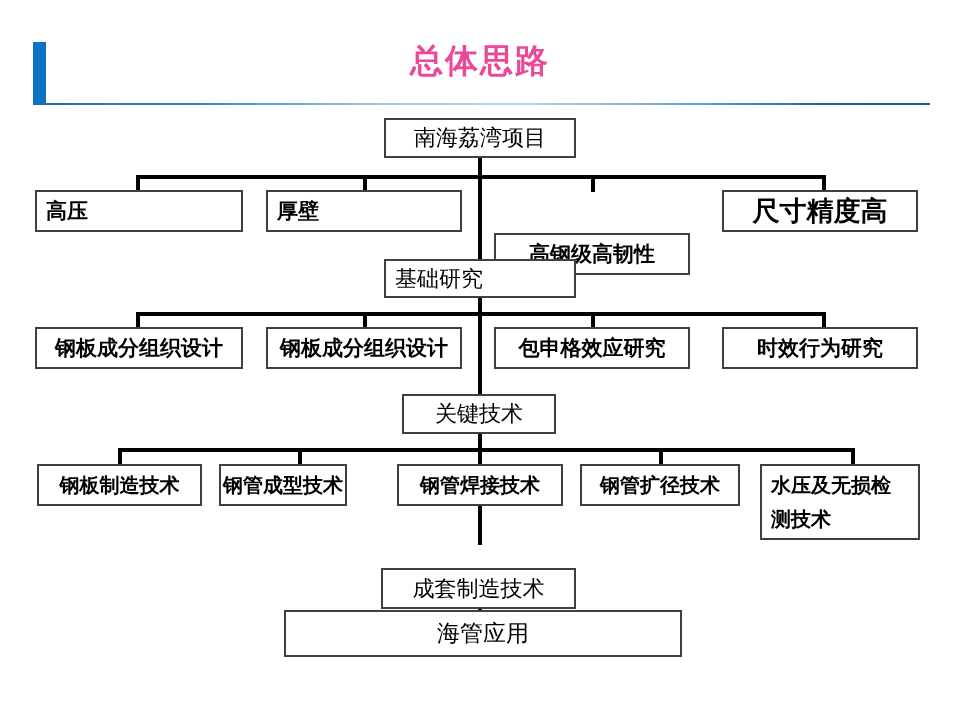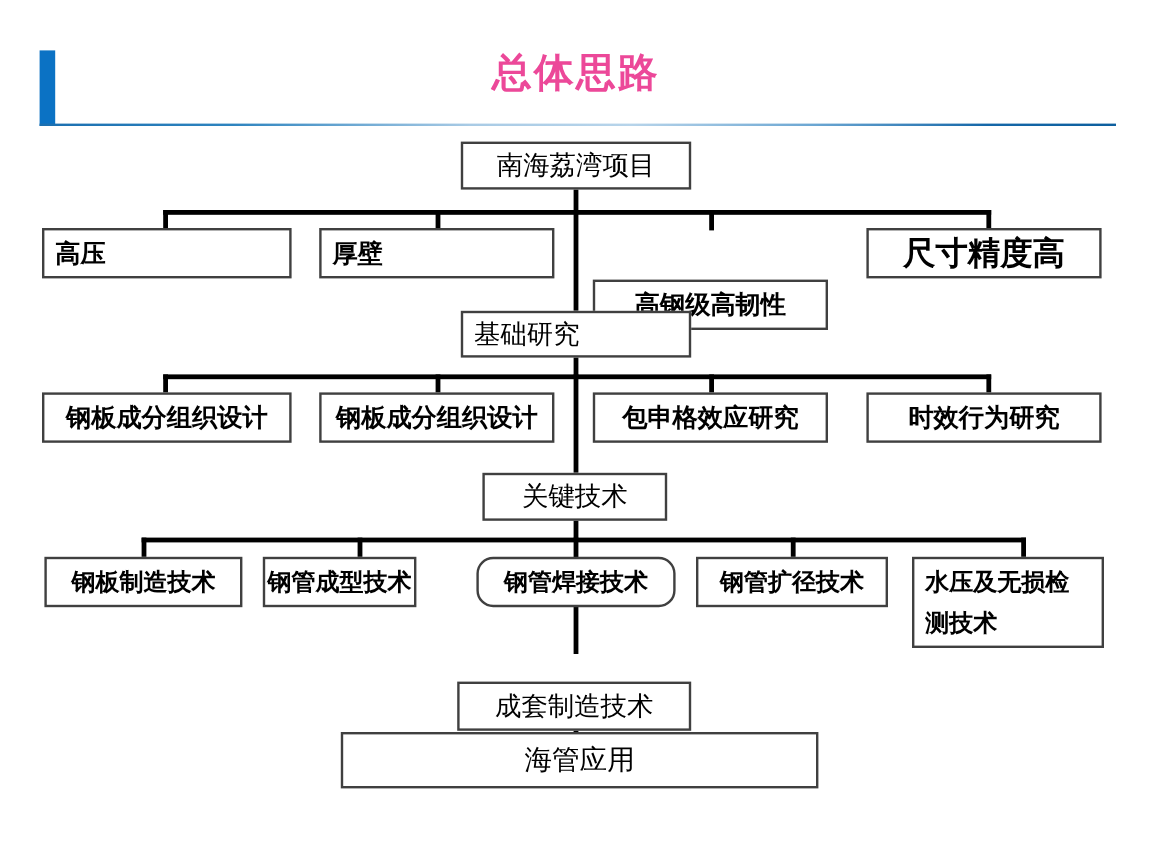--- a/index.html
+++ b/index.html
@@ -173,21 +173,21 @@
     <div class="conn-v" style="left:478px; top:448px; height:17px;"></div>
     <div class="conn-v" style="left:659px; top:448px; height:17px;"></div>
     <div class="conn-v" style="left:851px; top:448px; height:17px;"></div>
 
     <div class="node bold align-center" style="left:37px; top:464px; width:165px; height:42px; font-size:20px;">
       <span class="label">钢板制造技术</span>
     </div>
     <div class="node bold align-center" style="left:219px; top:464px; width:128px; height:42px; font-size:20px;">
       <span class="label">钢管成型技术</span>
     </div>
-    <div class="node bold align-center" style="left:397px; top:464px; width:166px; height:42px; font-size:20px;border-radius:14px;">
+    <div class="node bold align-center" style="left:397px; top:464px; width:166px; height:42px; font-size:20px;">
       <span class="label">钢管焊接技术</span>
     </div>
     <div class="node bold align-center" style="left:580px; top:464px; width:160px; height:42px; font-size:20px;">
       <span class="label">钢管扩径技术</span>
     </div>
     <div class="node thin bold align-left" style="left:760px; top:464px; width:160px; height:76px; font-size:20px; line-height:34px;">
       <span class="label">水压及无损检
 测技术</span>
     </div>
 

